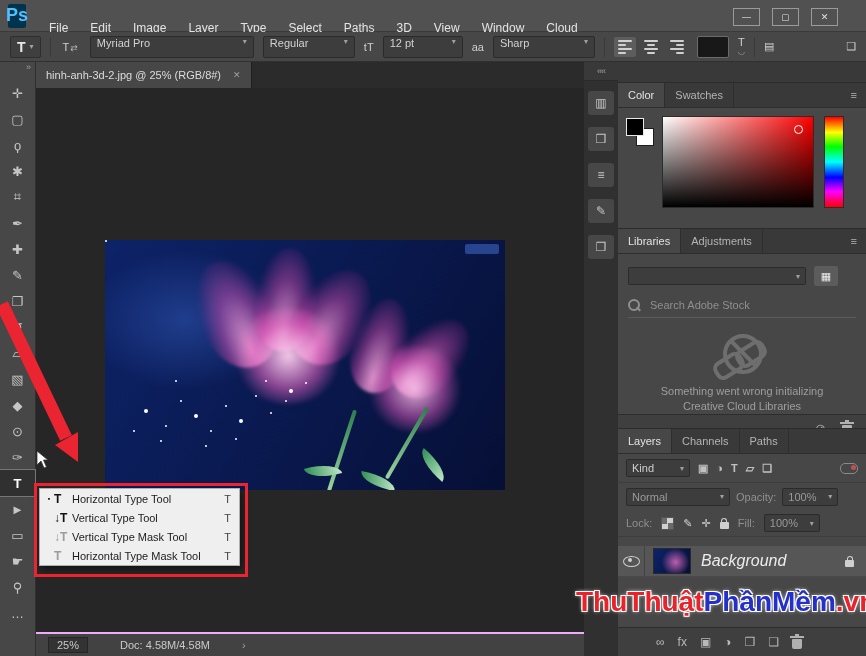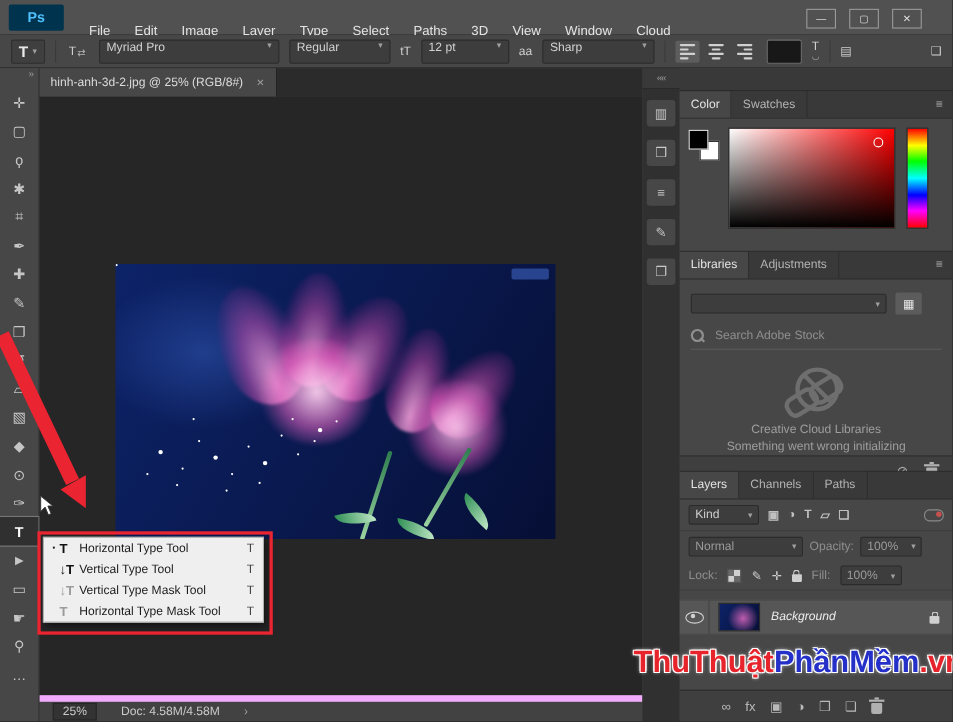--- a/index.html
+++ b/index.html
@@ -1,21 +1,21 @@
 <!DOCTYPE html>
 <html><head>
 <meta charset="utf-8">
 <style>
   html,body{margin:0;padding:0;background:#222}
   #app{position:relative;width:866px;height:656px;background:#474747;overflow:hidden;
        font-family:"Liberation Sans",sans-serif;color:#d6d6d6;font-size:12px}
 
   
   .menubar{position:absolute;left:0;top:0;right:0;height:32px;background:#515151;display:flex;align-items:center;padding-left:8px;box-sizing:border-box;border-bottom:1px solid #3a3a3a}
-  .pslogo{width:50px;height:24px;background:#00344e;color:#4fc1ff;font-weight:bold;font-size:13px;display:flex;align-items:center;justify-content:center;border-radius:2px;margin-right:12px}
+  .pslogo{width:18px;height:24px;background:#00344e;color:#4fc1ff;font-weight:bold;font-size:18px;display:flex;align-items:center;justify-content:center;border-radius:2px;margin-right:12px}
   #menu-items{display:flex;height:100%}
   .mitem{padding:13px 11px;line-height:31px;font-size:12px;color:#e4e4e4;cursor:default}
   .wctrls{position:absolute;right:28px;top:8px;display:flex;gap:12px}
   .wc{width:25px;height:16px;border:1px solid #9a9a9a;color:#e0e0e0;font-size:9px;display:flex;align-items:center;justify-content:center}
 
   
   .optbar{position:absolute;left:0;top:32px;right:0;height:30px;background:#474747;border-bottom:1px solid #303030;display:flex;align-items:center;padding:0 10px;gap:9px;font-size:11px;box-sizing:border-box}
   .vsep{width:1px;height:20px;background:#3a3a3a}
   .opt-tool{display:flex;align-items:center;gap:4px;padding:2px 6px;background:#3f3f3f;border:1px solid #2e2e2e;border-radius:2px}
   .bigT{font-weight:bold;font-size:14px;color:#e8e8e8}
@@ -45,21 +45,21 @@
   .tg{font-size:13px;color:#c6c6c6}
   .tool.sel{background:#303030;outline:1px solid #767676}
   .tool.sel .tg{color:#fff;font-weight:bold}
 
   
   .docarea{position:absolute;left:36px;top:62px;width:548px;bottom:0}
   .tabbar{position:absolute;left:0;top:0;right:0;height:26px;background:#2b2b2b;display:flex}
   .dtab{height:26px;background:#474747;display:flex;align-items:center;gap:12px;padding:0 10px;font-size:11px;color:#dcdcdc;border-right:1px solid #1f1f1f}
   .tclose{color:#9f9f9f;font-size:9px}
   .canvas{position:absolute;left:0;top:26px;right:0;bottom:24px;background:#262626;overflow:hidden}
-  .statusbar{position:absolute;left:0;bottom:0;right:0;height:24px;background:#424242;border-top:6px solid #f0abfc;display:flex;align-items:center;gap:22px;padding-left:12px;font-size:11px;color:#cacaca;box-sizing:border-box}
+  .statusbar{position:absolute;left:0;bottom:0;right:0;height:24px;background:#424242;border-top:2px solid #f0abfc;display:flex;align-items:center;gap:32px;padding-left:12px;font-size:11px;color:#cacaca;box-sizing:border-box}
   .zoombox{background:#333;border:1px solid #262626;padding:1px 8px}
   .schev{color:#9f9f9f}
 
   
   .photo{position:absolute;left:69px;top:152px;width:400px;height:250px;overflow:hidden;
     background:
       radial-gradient(ellipse 140px 100px at 20% 32%, rgba(70,120,230,.35), transparent 70%),
       linear-gradient(120deg,#0d2368 0%,#0a1a52 45%,#060f35 100%)}
   .pt{position:absolute;background:radial-gradient(ellipse at 50% 85%,rgba(255,170,225,.85) 0%,rgba(225,80,180,.45) 45%,rgba(160,40,140,.15) 70%,transparent 80%);border-radius:50%/60% 60% 40% 40%;filter:blur(1.5px)}
   .fcore{position:absolute;border-radius:50%;filter:blur(2px)}
@@ -137,21 +137,21 @@
   .lico{font-size:11px;color:#cfcfcf}
   .lockico{position:relative;width:9px;height:7px;background:#cfcfcf;border-radius:1px;margin-top:4px}
   .lockico:before{content:"";position:absolute;left:1.5px;top:-4px;width:4px;height:4px;border:1.5px solid #cfcfcf;border-bottom:none;border-radius:4px 4px 0 0}
   .layerlist{flex:1;background:#474747}
   .layerrow{margin-top:8px;height:30px;background:#565656;display:flex;align-items:center;border-top:1px solid #474747;border-bottom:1px solid #494949}
   .eyebox{width:26px;height:100%;display:flex;align-items:center;justify-content:center;border-right:1px solid #434343}
   .eye{position:relative;width:15px;height:9px;border:1px solid #d0d0d0;border-radius:50%}
   .eye:after{content:"";position:absolute;left:4px;top:1.5px;width:4px;height:4px;border-radius:50%;background:#d0d0d0}
   .lthumb{width:36px;height:24px;margin-left:8px;border:1px solid #2a2a2a;
     background:radial-gradient(circle at 60% 55%,rgba(235,110,200,.8),transparent 55%),linear-gradient(120deg,#0d2368,#060f35)}
-  .lname{margin-left:10px;font-style:italic;font-size:11px;color:#ececec;flex:1}
+  .lname{margin-left:10px;font-style:italic;font-size:16px;color:#ececec;flex:1}
   .lname-lock{margin-right:12px}
   .actions{height:28px;min-height:28px;background:#3f3f3f;border-top:1px solid #2d2d2d;display:flex;align-items:center;gap:13px;padding-left:38px}
   .abtn{color:#b8b8b8;font-size:12px;display:flex;align-items:center;justify-content:center}
   .trash{position:relative;width:10px;height:10px;background:#b0b0b0;border-radius:1px 1px 2px 2px;margin-top:3px}
   .trash:before{content:"";position:absolute;left:-2px;top:-3px;width:14px;height:2px;background:#b0b0b0}
   .trash:after{content:"";position:absolute;left:3px;top:-5px;width:4px;height:2px;background:#b0b0b0}
 
   
   .redbox{position:absolute;left:34px;top:483px;width:208px;height:88px;border:3px solid #ea2430;z-index:57;pointer-events:none}
   .flyout{position:absolute;left:39px;top:488px;width:199px;background:#efefef;border:1px solid #b0b0b0;box-shadow:2px 3px 7px rgba(0,0,0,.55);z-index:56}
@@ -421,22 +421,22 @@
       <div class="searchrow">
         <span class="mag"></span>
         <input class="sinput" placeholder="Search Adobe Stock" style="">
       </div>
       <div class="bigchain">
         <span class="cl cl1"></span>
           <span class="cl cl2"></span>
           <span class="slashcirc"></span>
       </div>
       <div class="errtext">
+        <div>Something went wrong initializing</div>
         <div>Creative Cloud Libraries</div>
-        <div>Something went wrong initializing</div>
       </div>
       <div class="libbar">
         <span>⊘</span>
         <span class="trash"></span>
       </div>
     </div>
 
     <div class="pgroup g-layers">
       <div class="ptabs">
         <div class="ptab active">Layers</div>

